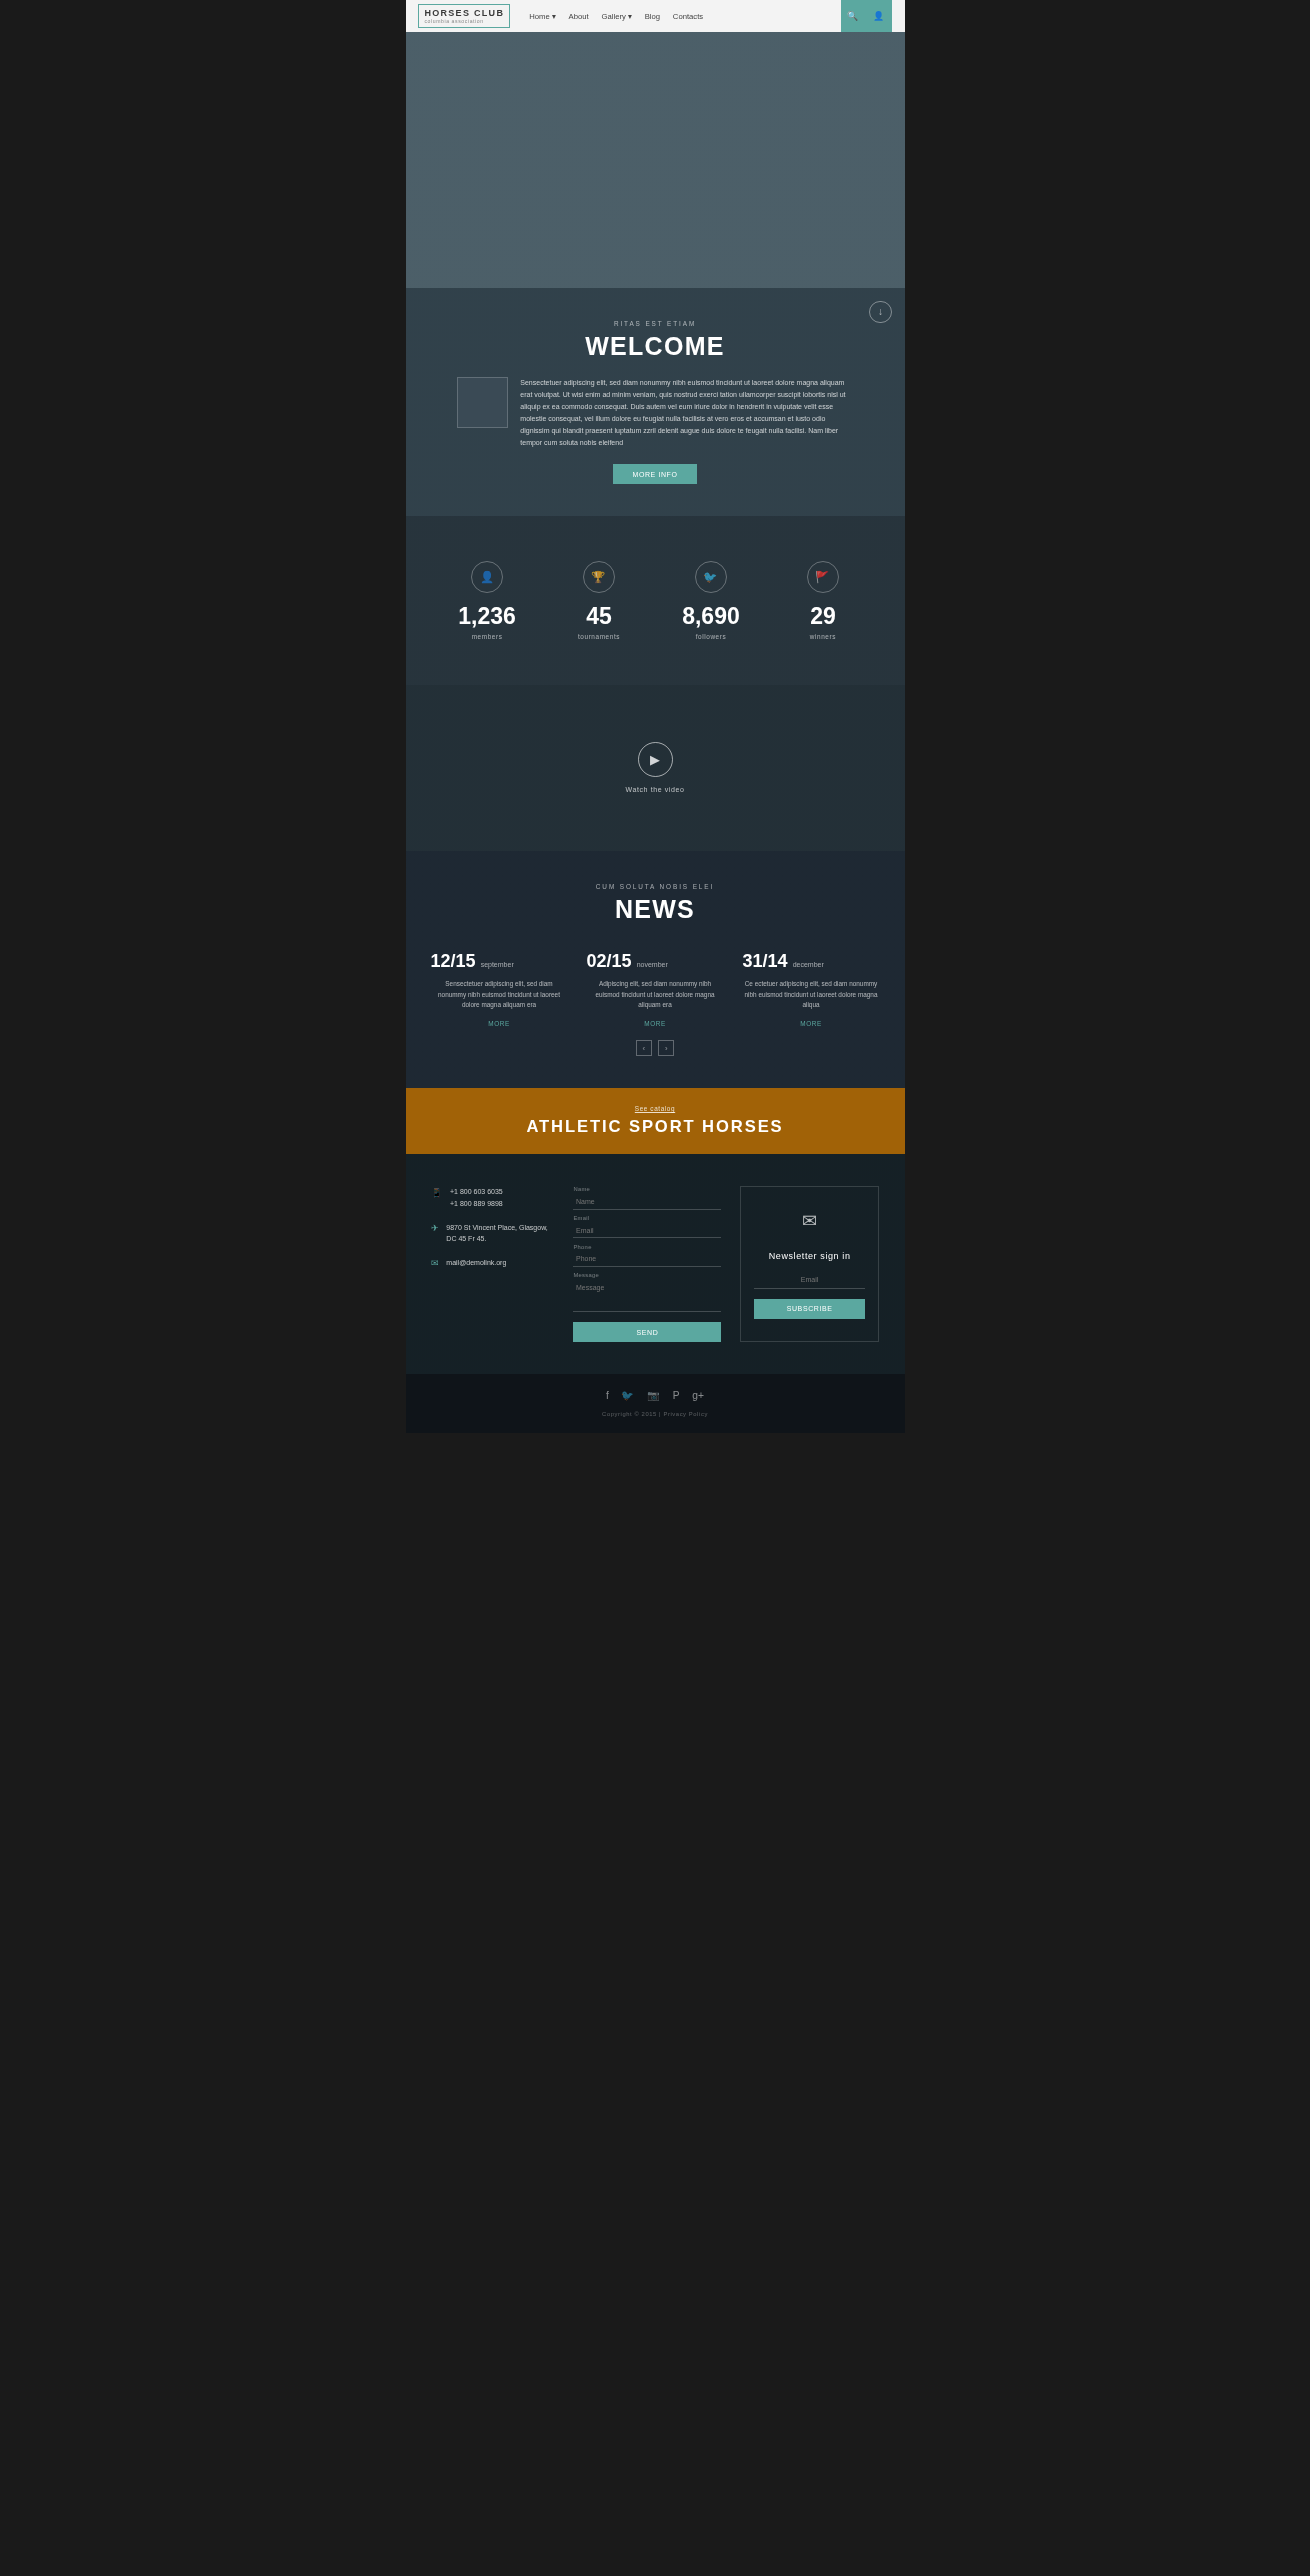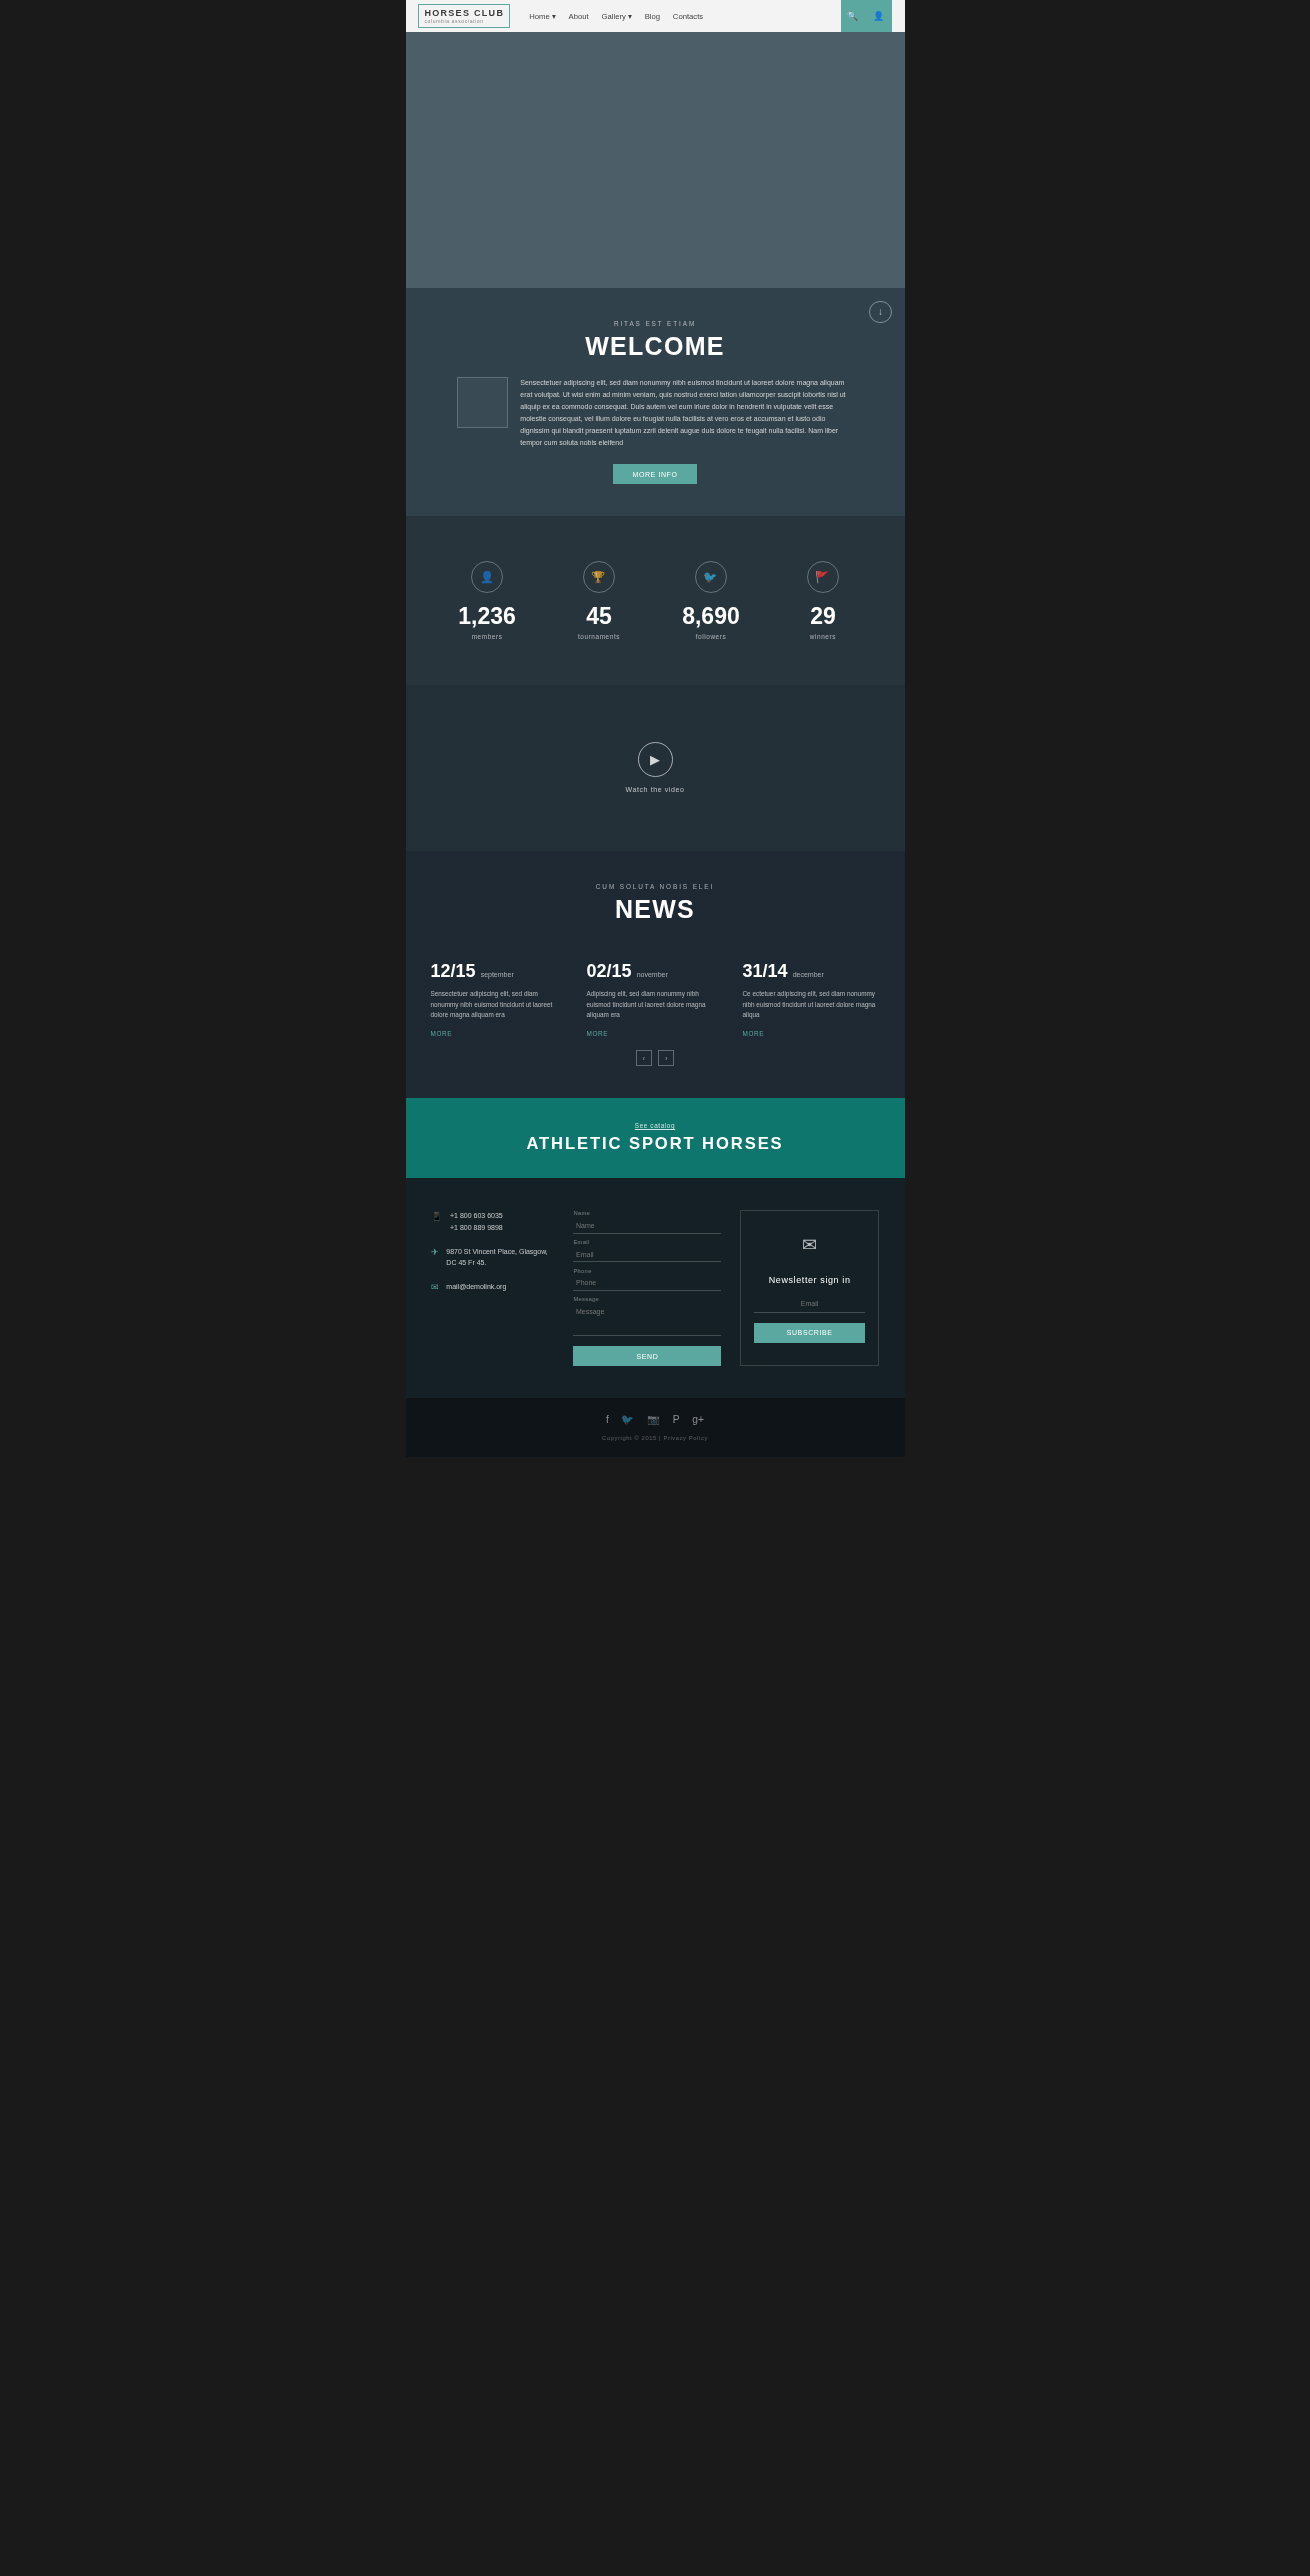--- a/index.html
+++ b/index.html
@@ -249,22 +249,22 @@
     
     .news-section {
       position: relative;
       background: linear-gradient(rgba(20,30,40,0.75), rgba(20,30,40,0.75)), #4a5560;
       padding: 32px 25px;
       text-align: center;
     }
     .news-grid {
       display: flex;
       gap: 19px;
-      margin-top: 37px;
-      text-align: left;
+      margin-top: 27px;
+      text-align: center;
     }
     .news-card {
       flex: 1;
     }
     .news-date-row {
       display: flex;
       align-items: baseline;
       gap: 5.1px;
       margin-bottom: 7.7px;
     }
@@ -303,22 +303,22 @@
       border: 0.6px solid rgba(255,255,255,0.3);
       display: flex;
       align-items: center;
       justify-content: center;
       color: rgba(255,255,255,0.5);
       font-size: 7.7px;
     }
 
     
     .catalog-band {
-      background: #0f766e;
-      padding: 24px;
+      background: #a16207;
+      padding: 17px;
       text-align: center;
     }
     .catalog-link {
       font-size: 6.4px;
       color: rgba(255,255,255,0.8);
       letter-spacing: 0.6px;
       display: block;
       margin-bottom: 5.1px;
       text-decoration: underline;
     }

